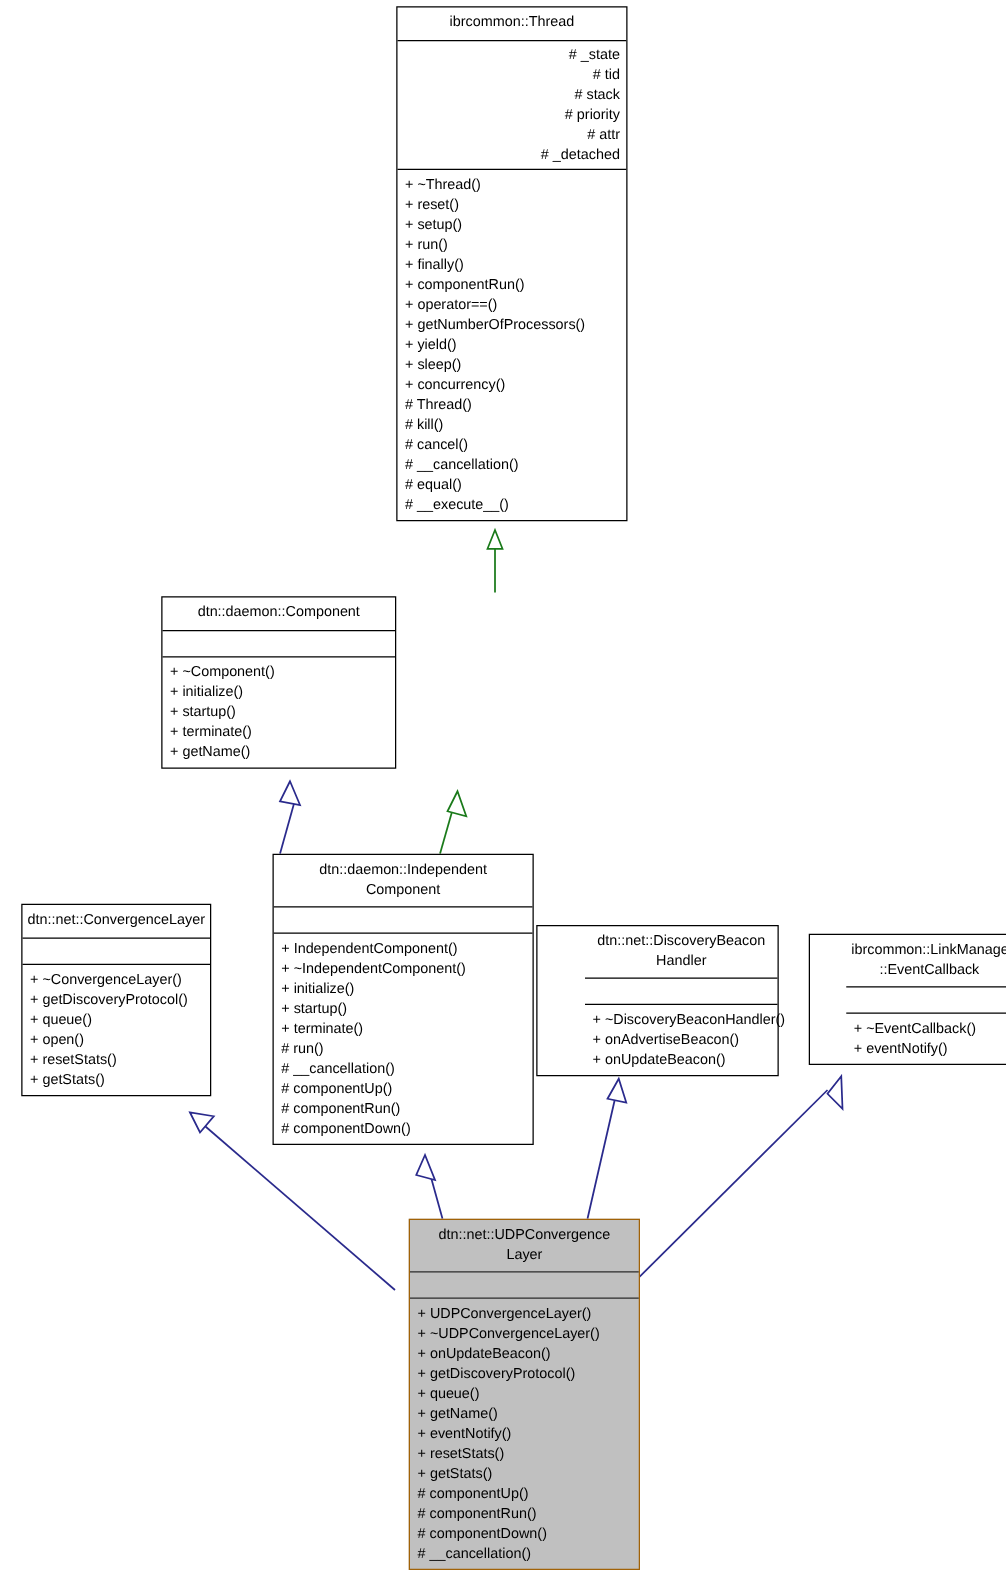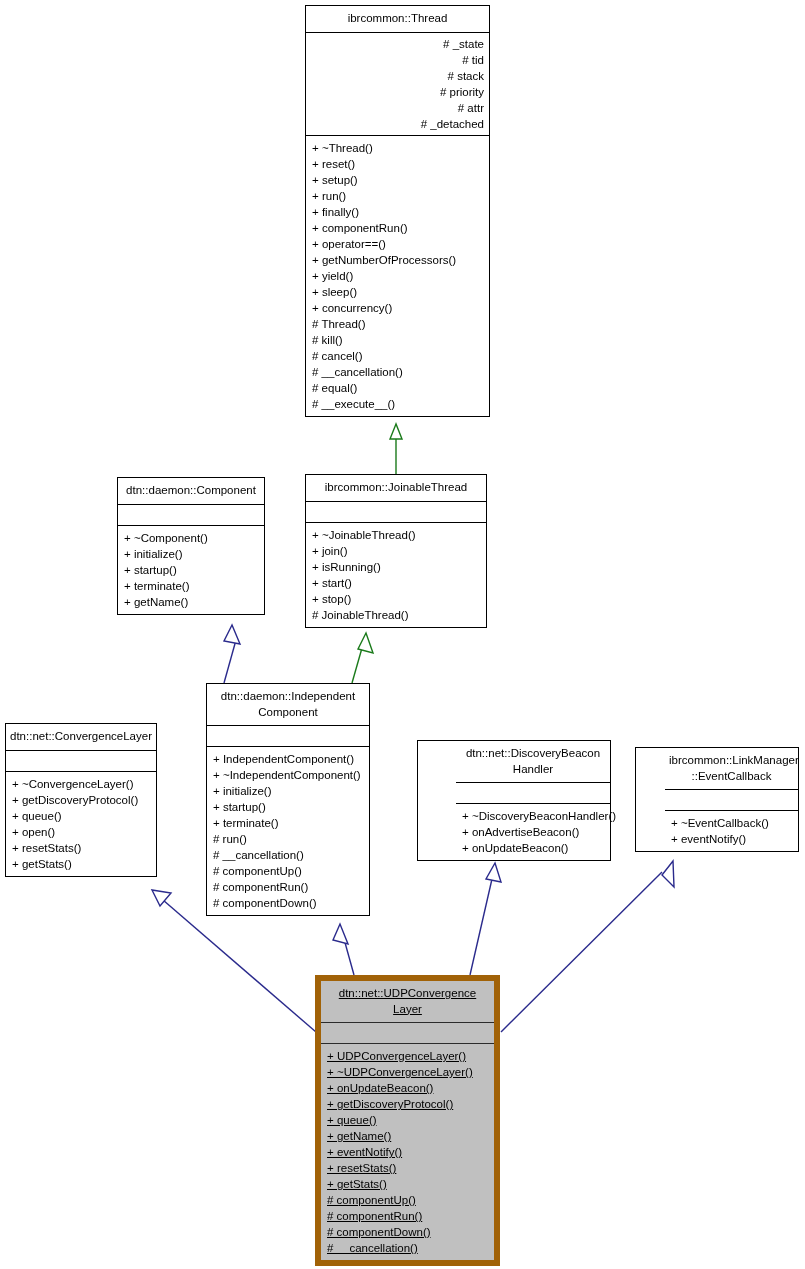--- a/index.html
+++ b/index.html
@@ -24,25 +24,25 @@
     width: 805px;
     height: 1269px;
     pointer-events: none;
   }
   .uml-class {
     position: absolute;
     border: 1px solid #000000;
     background: #ffffff;
     box-sizing: border-box;
     z-index: 2;
+    margin-left: 12px;
   }
   .uml-class.filled {
     background: #c0c0c0;
-    border: 6px solid #a16207;
-    text-decoration: underline;
+    border: 1px solid #a16207;
   }
   .class-title {
     text-align: center;
     font-size: 11.5px;
     line-height: 15.5px;
     color: #000000;
     padding: 5px 4px 5px 4px;
     border-bottom: 1px solid #000000;
     white-space: pre-line;
   }
@@ -139,46 +139,34 @@
       <div class="member">+ concurrency()</div>
       <div class="member"># Thread()</div>
       <div class="member"># kill()</div>
       <div class="member"># cancel()</div>
       <div class="member"># __cancellation()</div>
       <div class="member"># equal()</div>
       <div class="member"># __execute__()</div>
     </div>
   </div>
 
-  <div class="uml-class" style="left:117px; top:477px; width:148px;">
+  <div class="uml-class" style="left:117px; top:477px; width:188px;">
     <div class="class-title">dtn::daemon::Component</div>
     <div class="class-attrs empty"></div>
     <div class="class-ops">
       <div class="member">+ ~Component()</div>
       <div class="member">+ initialize()</div>
       <div class="member">+ startup()</div>
       <div class="member">+ terminate()</div>
       <div class="member">+ getName()</div>
     </div>
   </div>
 
-  <div class="uml-class" style="left:305px; top:474px; width:182px;">
-    <div class="class-title">ibrcommon::JoinableThread</div>
-    <div class="class-attrs empty"></div>
-    <div class="class-ops">
-      <div class="member">+ ~JoinableThread()</div>
-      <div class="member">+ join()</div>
-      <div class="member">+ isRunning()</div>
-      <div class="member">+ start()</div>
-      <div class="member">+ stop()</div>
-      <div class="member"># JoinableThread()</div>
-    </div>
-  </div>
-
-  <div class="uml-class" style="left:206px; top:683px; width:164px;">
+
+  <div class="uml-class" style="left:206px; top:683px; width:209px;">
     <div class="class-title">dtn::daemon::Independent
 Component</div>
     <div class="class-attrs empty"></div>
     <div class="class-ops">
       <div class="member">+ IndependentComponent()</div>
       <div class="member">+ ~IndependentComponent()</div>
       <div class="member">+ initialize()</div>
       <div class="member">+ startup()</div>
       <div class="member">+ terminate()</div>
       <div class="member"># run()</div>

